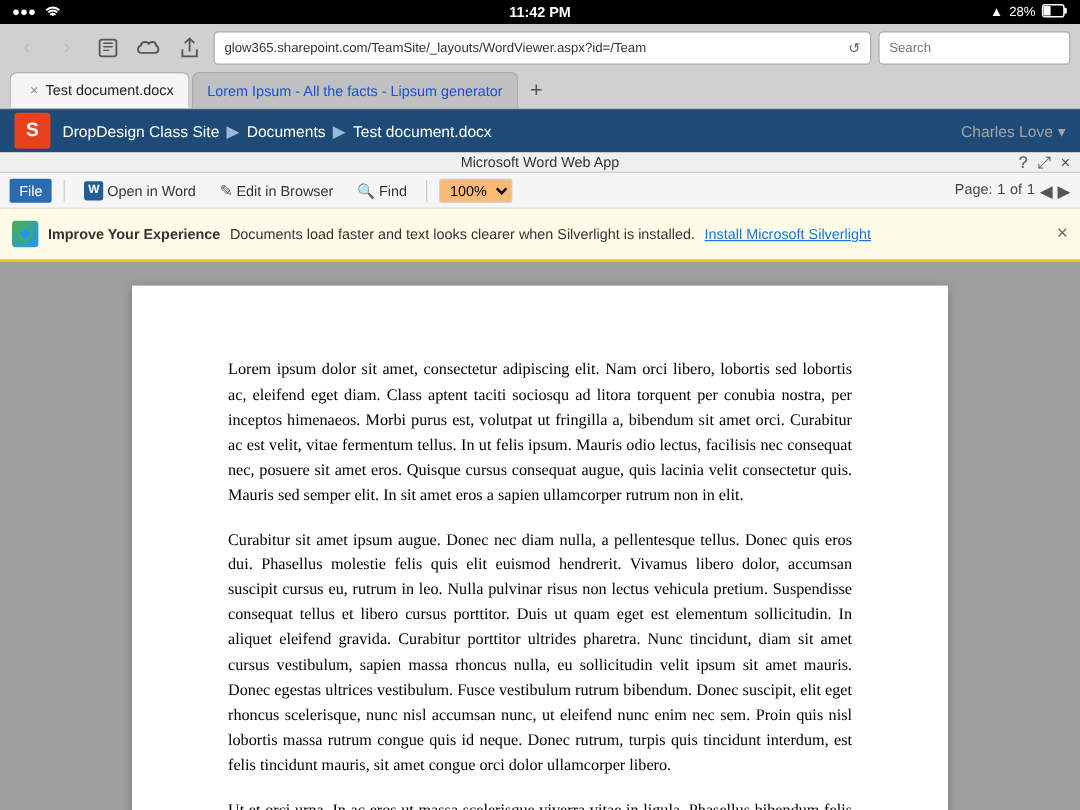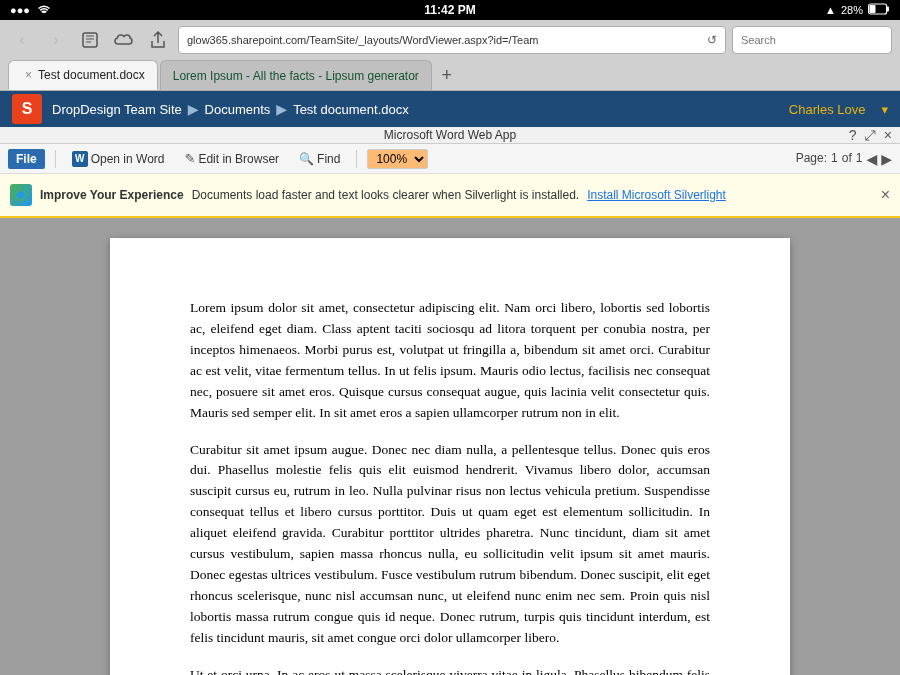--- a/index.html
+++ b/index.html
@@ -91,21 +91,21 @@
     .tab.active {
       background: #f5f5f5;
       border: 1px solid #b0b0b0;
       border-bottom: 1px solid #f5f5f5;
       color: #222;
     }
     .tab.inactive {
       background: #c0c0c0;
       border: 1px solid #aaa;
       border-bottom: none;
-      color: #14532d;
+      color: #1d4ed8;
     }
     .tab-close {
       font-size: 12px;
       color: #888;
       cursor: pointer;
       margin-left: 4px;
     }
     .tab-new {
       width: 26px; height: 26px;
       background: none;
@@ -138,25 +138,25 @@
     .sp-breadcrumb {
       color: #fff;
       font-size: 13px;
       display: flex;
       align-items: center;
       gap: 6px;
       flex: 1;
     }
     .sp-breadcrumb-sep { color: #9ab8d8; font-size: 14px; }
     .sp-user {
-      color: #eab308;
+      color: #a3a3a3;
       font-size: 13px;
       display: flex;
       align-items: center;
-      gap: 16px;
+      gap: 4px;
       cursor: pointer;
     }
 
     
     #word-app-bar {
       background: #f0f0f0;
       border-bottom: 1px solid #ccc;
       height: 17px;
       display: flex;
       align-items: center;
@@ -190,21 +190,21 @@
       border-radius: 2px;
       background: none; border: none;
       color: #333;
     }
     .file-btn {
       background: #2b6cb0;
       color: #fff;
       padding: 3px 8px;
       border-radius: 2px;
       font-size: 12px;
-      font-weight: 700;
+      font-weight: 400;
       cursor: pointer;
       border: none;
     }
     .toolbar-sep { width: 1px; height: 18px; background: #ccc; margin: 0 2px; }
     .zoom-select {
       font-size: 12px;
       border: 1px solid #ccc;
       border-radius: 2px;
       padding: 1px 4px;
       background: #fdba74;
@@ -324,21 +324,21 @@
     <div class="tab inactive">
       <span>Lorem Ipsum - All the facts - Lipsum generator</span>
     </div>
     <button class="tab-new">+</button>
   </div>
 </div>
 
 <div id="sharepoint-bar">
   <div class="sp-logo">S</div>
   <div class="sp-breadcrumb">
-    <span>DropDesign Team Site</span>
+    <span>DropDesign Class Site</span>
     <span class="sp-breadcrumb-sep">▶</span>
     <span>Documents</span>
     <span class="sp-breadcrumb-sep">▶</span>
     <span>Test document.docx</span>
   </div>
   <div class="sp-user">
     <span>Charles Love</span>
     <span>▾</span>
   </div>
 </div>

